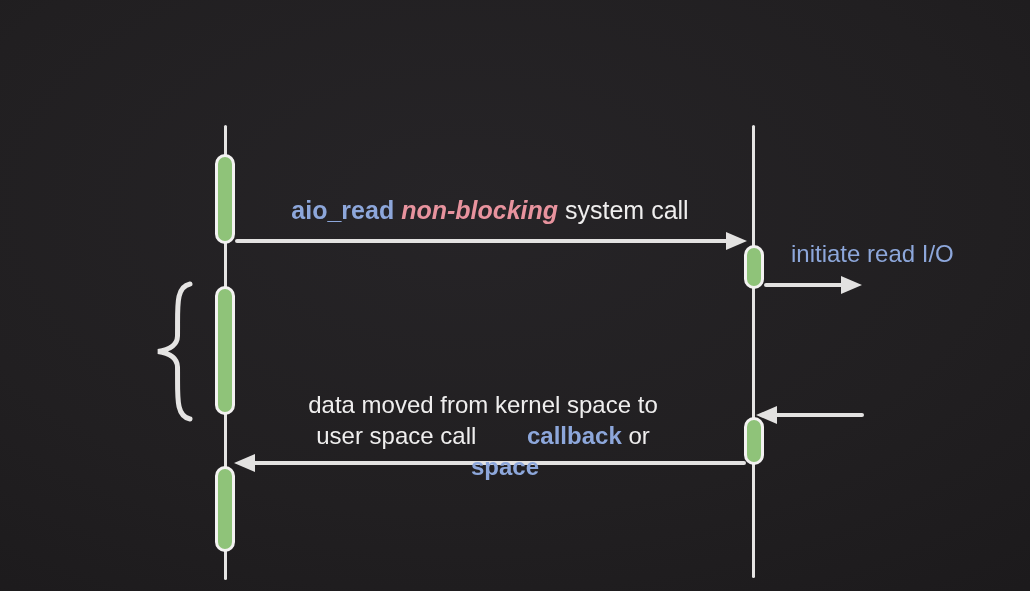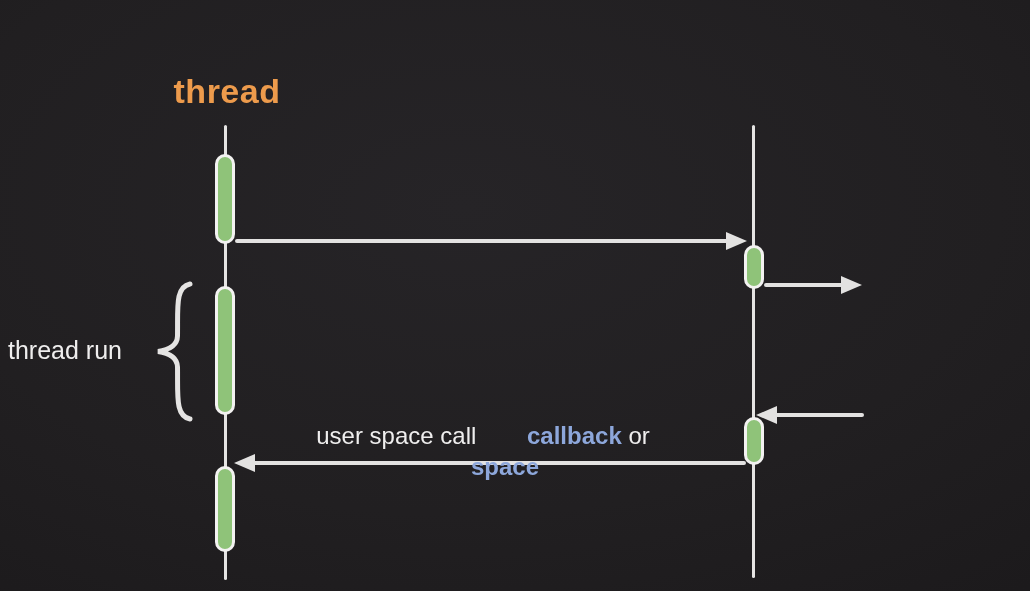--- a/index.html
+++ b/index.html
@@ -65,45 +65,47 @@
     font-size:24px;line-height:31px;color:#efeeee;
   }
   .return-label .kw{color:#8da7db;font-weight:700;margin-left:44px;}
   .brace{position:absolute;left:147px;top:280px;}
 </style>
 </head>
 <body>
 
 <div id="stage">
 
-  <div class="title" style="left:227px;top:72px;">thread</div>
 
   <div class="lifeline" style="left:224px;top:125px;height:455px;"></div>
   <div class="lifeline" style="left:752px;top:125px;height:453px;"></div>
 
   <div class="activation" style="left:215px;top:154px;height:90px;"></div>
   <div class="activation" style="left:215px;top:286px;height:129px;"></div>
   <div class="activation" style="left:215px;top:466px;height:86px;"></div>
   <div class="activation" style="left:744px;top:245px;height:44px;"></div>
   <div class="activation" style="left:744px;top:417px;height:48px;"></div>
 
   <div class="msg-line" style="left:235px;top:239px;width:494px;"></div>
   <div class="arrowhead right" style="left:726px;top:232px;"></div>
+  <div class="call-label">
+    <span class="func">aio_read</span><span class="mode"> non-blocking</span><span> system call</span>
+  </div>
 
   <div class="msg-line" style="left:764px;top:283px;width:80px;"></div>
   <div class="arrowhead right" style="left:841px;top:276px;"></div>
+  <div class="label blue" style="left:791px;top:240px;">initiate read I/O</div>
 
   <div class="arrowhead left" style="left:756px;top:406px;"></div>
   <div class="msg-line" style="left:774px;top:413px;width:90px;"></div>
 
   <div class="msg-line" style="left:252px;top:461px;width:494px;"></div>
   <div class="arrowhead left" style="left:234px;top:454px;"></div>
   <div class="return-label">
-    <br>
+    <span>data moved from kernel space to</span><br>
     <span>user space call </span><span class="kw">callback</span><span> or </span><span class="kw">space</span>
   </div>
 
-  <div class="label" style="left:8px;top:336px;font-size:25px;">thread run</div>
   <svg class="brace" width="48" height="143" viewBox="0 0 48 143">
     <path d="M43 4 C 28 7, 31 28, 30.5 56 C 30.2 66, 21 70, 11 71.5 C 21 73, 30.2 77, 30.5 87 C 31 115, 28 136, 43 139" fill="none" stroke="#e5e4e3" stroke-width="5" stroke-linecap="round"></path>
   </svg>
 
 </div>
 
 </body></html>

